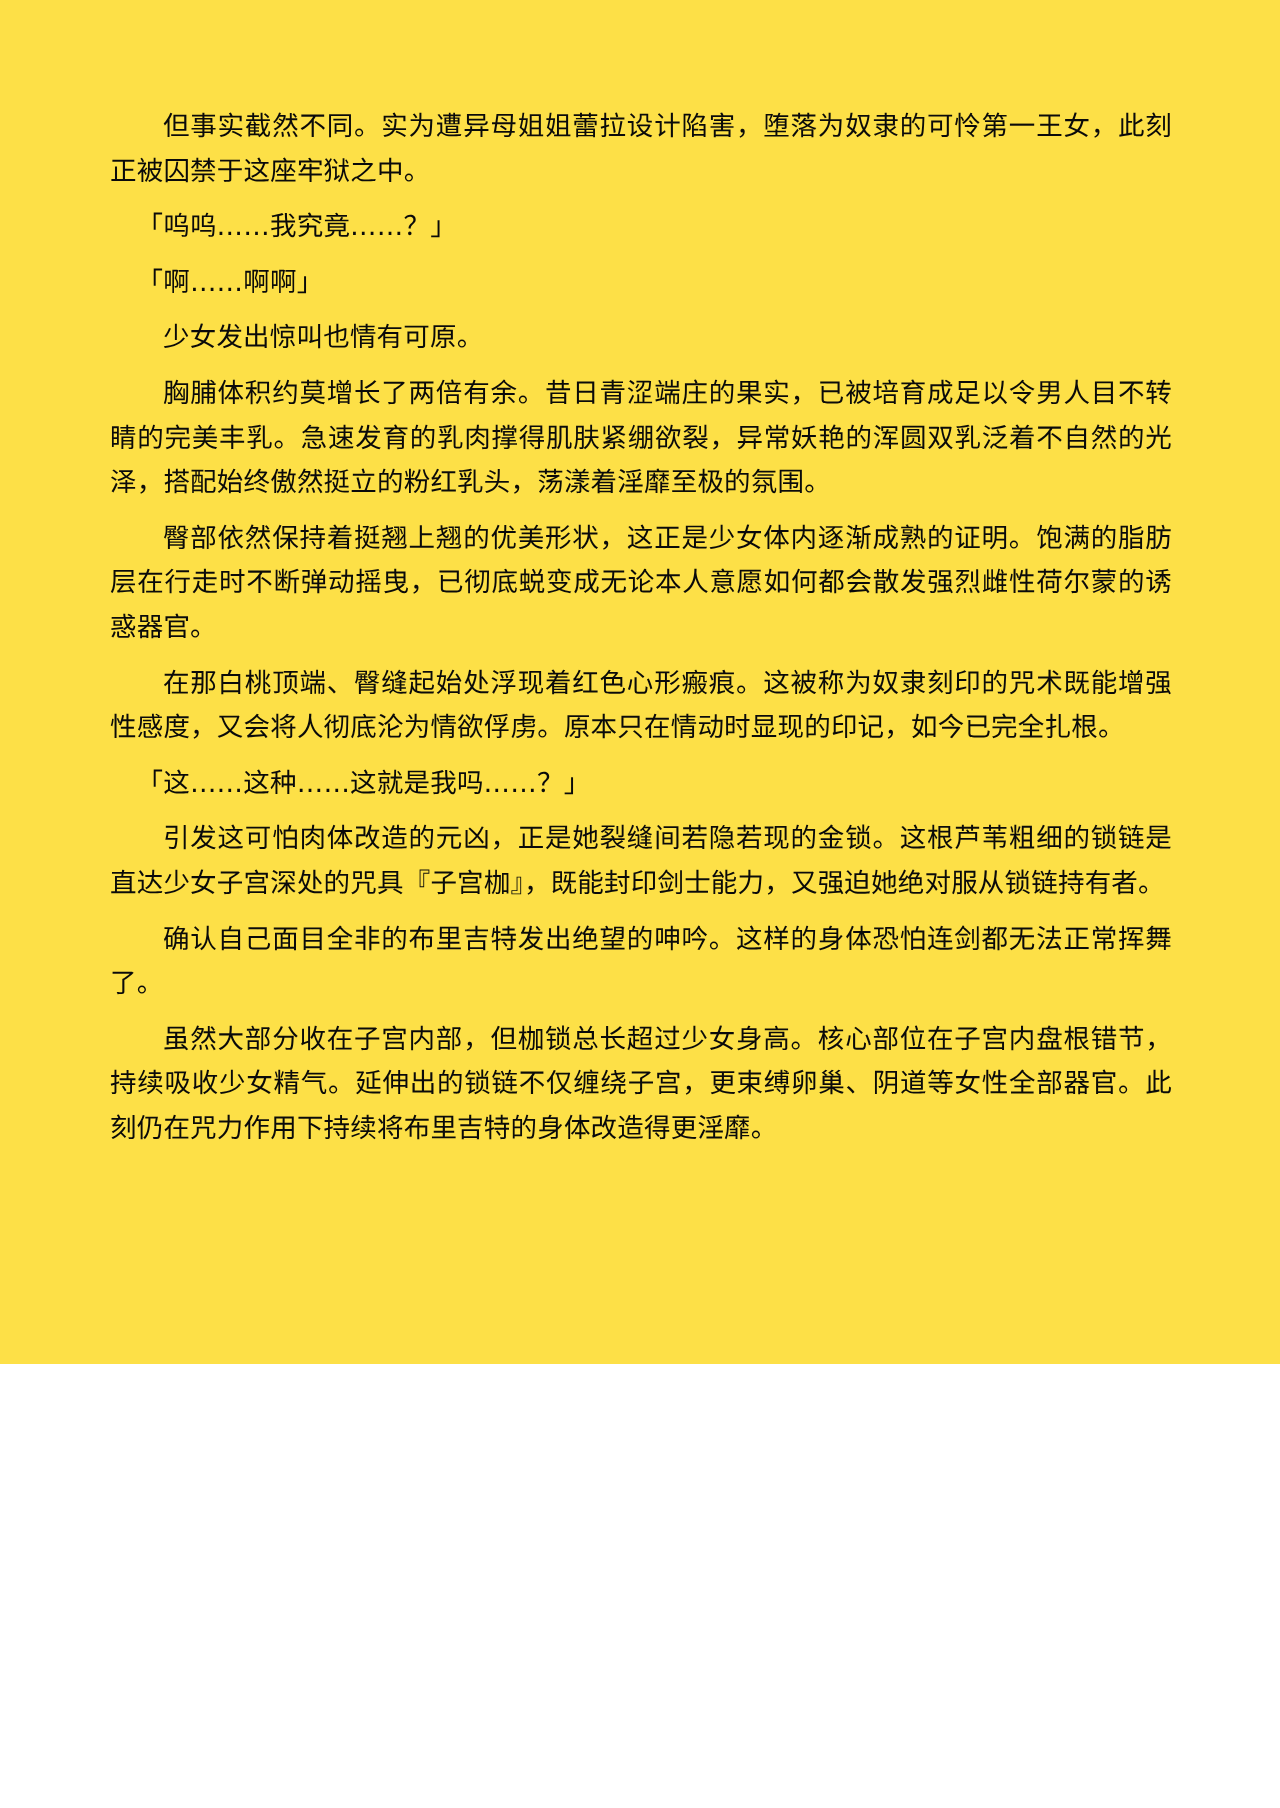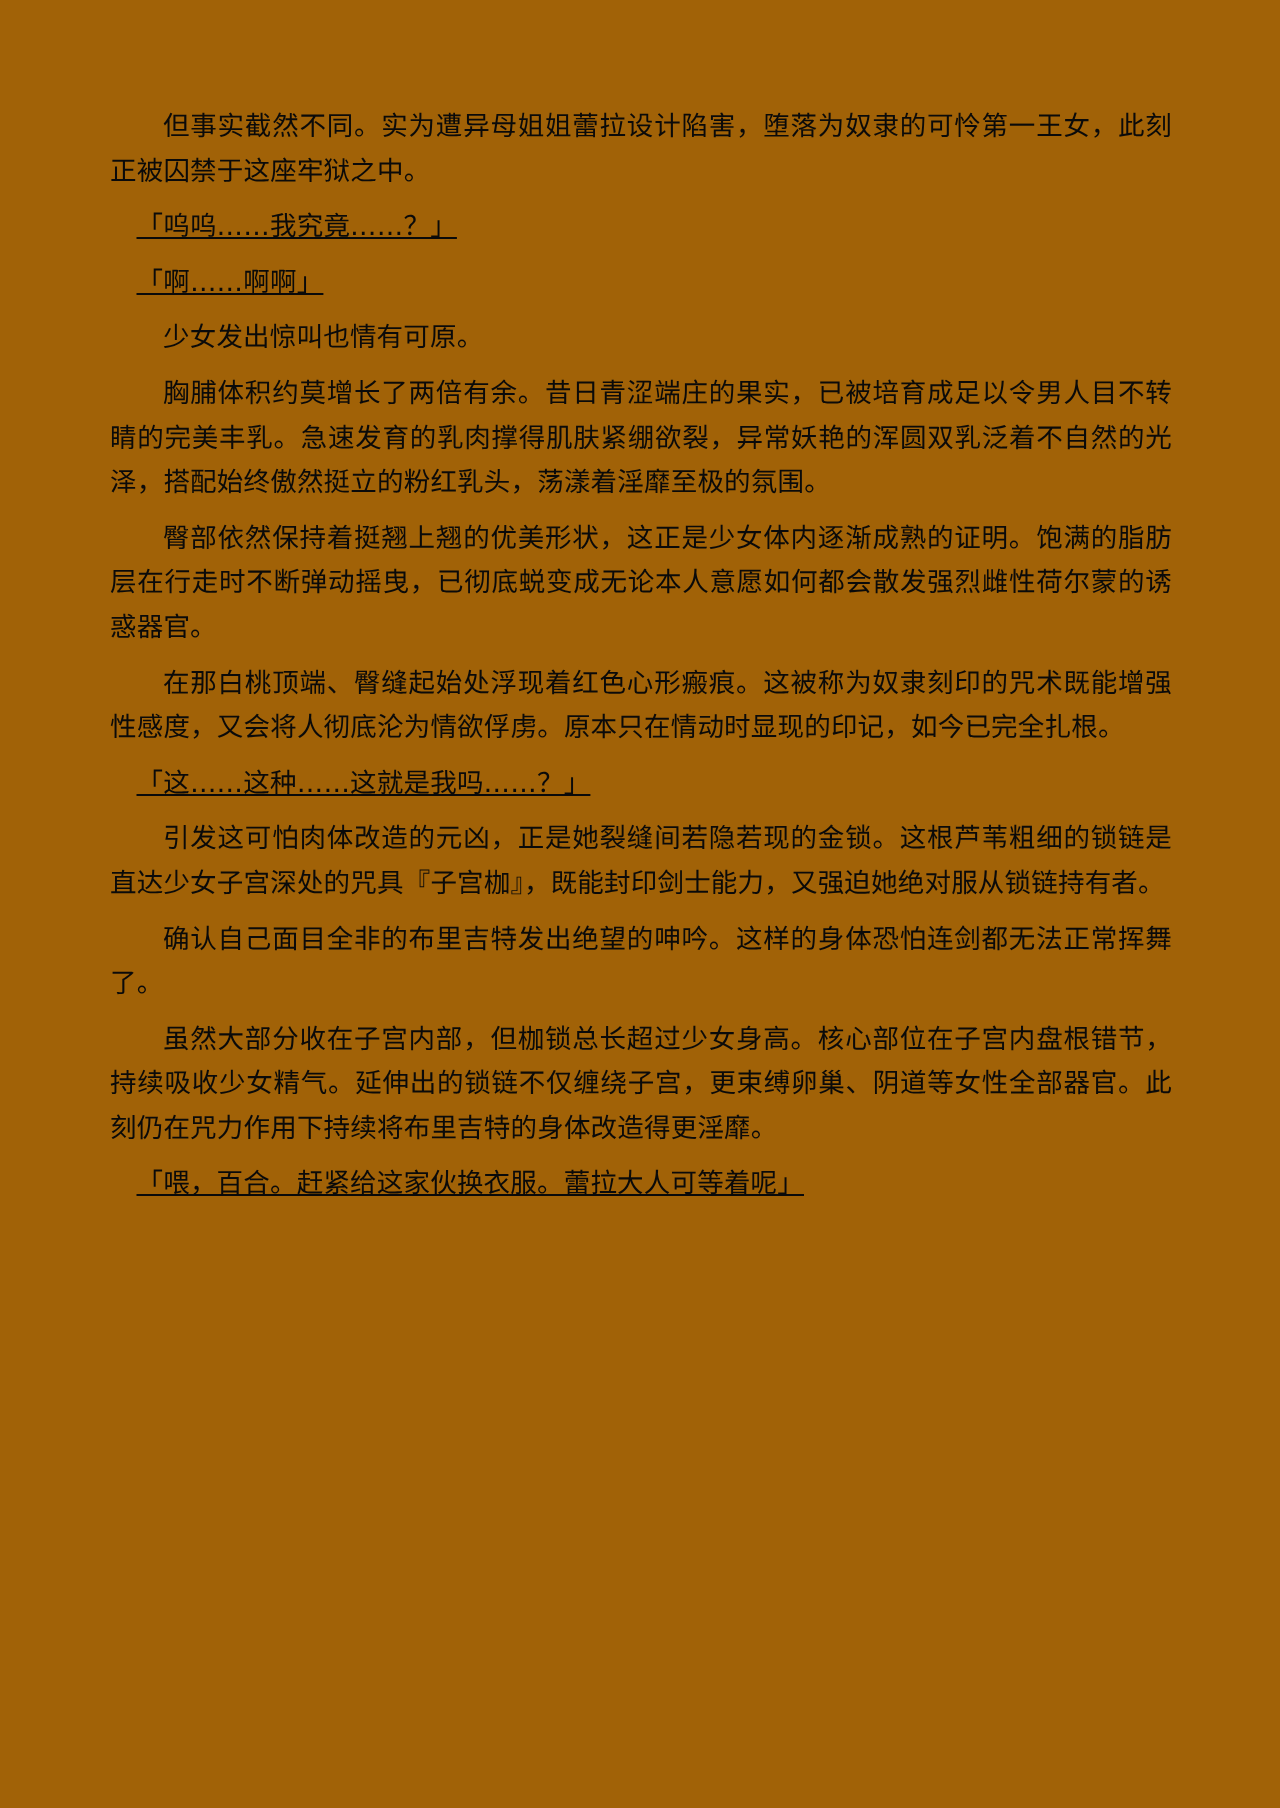--- a/index.html
+++ b/index.html
@@ -10,22 +10,22 @@
   }
   body {
     width: 1280px;
     height: 1808px;
     overflow: hidden;
     font-family: "DejaVu Sans", "Liberation Sans", sans-serif;
   }
   .page {
     position: relative;
     width: 1280px;
-    height: 1808px;
-    background: #a16207;
+    height: 1364px;
+    background: #fde047;
     box-sizing: border-box;
   }
   .text-column {
     position: absolute;
     left: 110px;
     top: 104px;
     width: 1062px;
   }
   p.para {
     margin: 0 0 0 0;
@@ -40,34 +40,32 @@
     font-weight: 400;
   }
   p.para + p.para {
     margin-top: 11px;
   }
   p.indent {
     text-indent: 2em;
   }
   p.dialogue {
     text-indent: 1em;
-    text-decoration: underline;
   }
 </style>
 </head>
 <body>
 
 <div class="page">
   <div class="text-column">
     <p class="para indent">但事实截然不同。实为遭异母姐姐蕾拉设计陷害，堕落为奴隶的可怜第一王女，此刻正被囚禁于这座牢狱之中。</p>
     <p class="para dialogue">「呜呜……我究竟……？」</p>
     <p class="para dialogue">「啊……啊啊」</p>
     <p class="para indent">少女发出惊叫也情有可原。</p>
     <p class="para indent">胸脯体积约莫增长了两倍有余。昔日青涩端庄的果实，已被培育成足以令男人目不转睛的完美丰乳。急速发育的乳肉撑得肌肤紧绷欲裂，异常妖艳的浑圆双乳泛着不自然的光泽，搭配始终傲然挺立的粉红乳头，荡漾着淫靡至极的氛围。</p>
     <p class="para indent">臀部依然保持着挺翘上翘的优美形状，这正是少女体内逐渐成熟的证明。饱满的脂肪层在行走时不断弹动摇曳，已彻底蜕变成无论本人意愿如何都会散发强烈雌性荷尔蒙的诱惑器官。</p>
     <p class="para indent">在那白桃顶端、臀缝起始处浮现着红色心形瘢痕。这被称为奴隶刻印的咒术既能增强性感度，又会将人彻底沦为情欲俘虏。原本只在情动时显现的印记，如今已完全扎根。</p>
     <p class="para dialogue">「这……这种……这就是我吗……？」</p>
     <p class="para indent">引发这可怕肉体改造的元凶，正是她裂缝间若隐若现的金锁。这根芦苇粗细的锁链是直达少女子宫深处的咒具『子宫枷』，既能封印剑士能力，又强迫她绝对服从锁链持有者。</p>
     <p class="para indent">确认自己面目全非的布里吉特发出绝望的呻吟。这样的身体恐怕连剑都无法正常挥舞了。</p>
     <p class="para indent">虽然大部分收在子宫内部，但枷锁总长超过少女身高。核心部位在子宫内盘根错节，持续吸收少女精气。延伸出的锁链不仅缠绕子宫，更束缚卵巢、阴道等女性全部器官。此刻仍在咒力作用下持续将布里吉特的身体改造得更淫靡。</p>
-    <p class="para dialogue">「喂，百合。赶紧给这家伙换衣服。蕾拉大人可等着呢」</p>
   </div>
 </div>
 
 </body></html>

